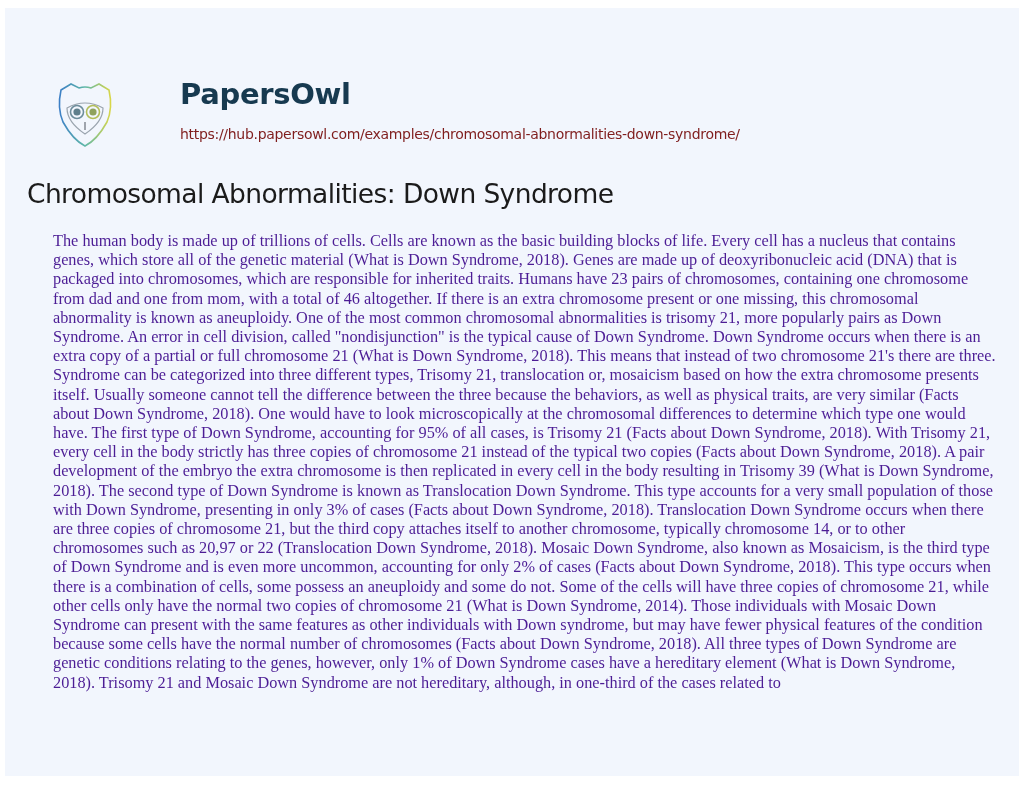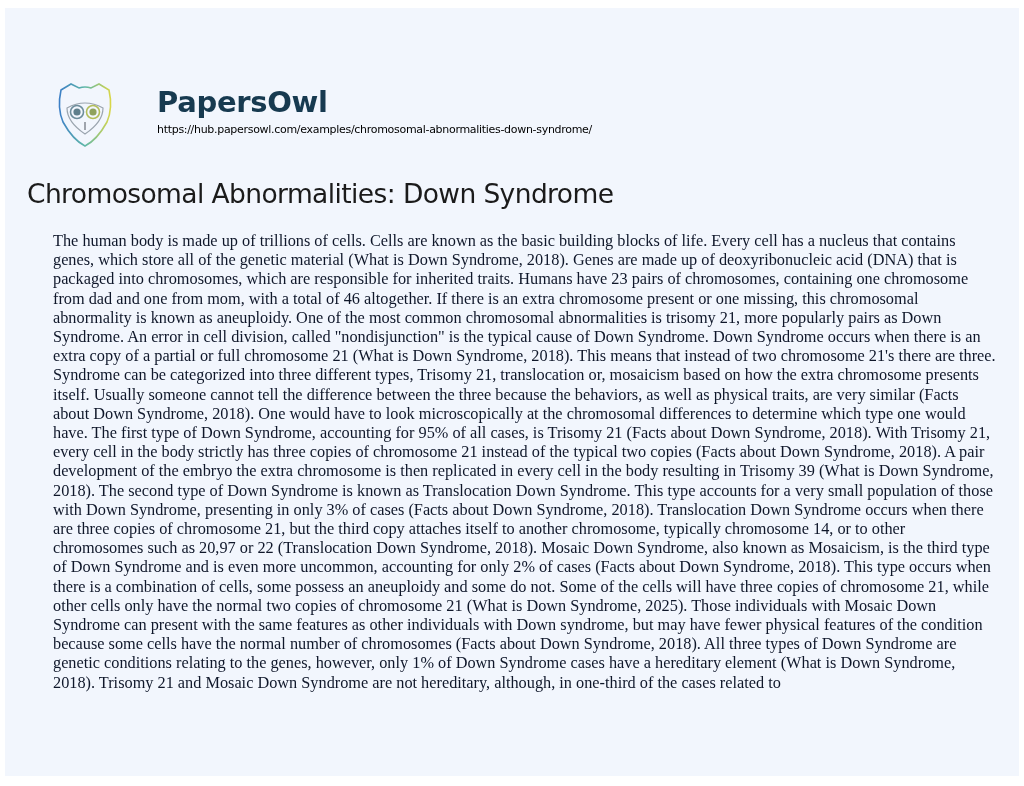--- a/index.html
+++ b/index.html
@@ -17,21 +17,22 @@
       width: 1014px;
       height: 768px;
       background: #f2f6fd;
     }
     .brand {
       position: absolute;
       left: 48px;
       top: 70px;
       height: 70px;
       display: flex;
-      align-items: center;
+      align-items: flex-start;
+      gap: 23px;
     }
     .logo {
       width: 64px;
       height: 70px;
       margin-right: 40px;
     }
     .brand-text {
       display: flex;
       flex-direction: column;
     }
@@ -39,24 +40,24 @@
       font-family: "DejaVu Sans", sans-serif;
       font-weight: bold;
       font-size: 29px;
       color: #173a50;
       line-height: 34px;
       letter-spacing: -0.3px;
       margin-top: -1px;
     }
     .brand-url {
       font-family: "DejaVu Sans", sans-serif;
-      font-size: 11px;
-      color: #000000;
+      font-size: 14px;
+      color: #7f1d1d;
       line-height: 20px;
-      margin-top: 1px;
+      margin-top: 13px;
       letter-spacing: -0.3px;
     }
     .doc-title {
       position: absolute;
       left: 22px;
       top: 170px;
       margin: 0;
       font-family: "DejaVu Sans", sans-serif;
       font-weight: normal;
       font-size: 26.5px;
@@ -65,21 +66,21 @@
       white-space: nowrap;
     }
     .body-text {
       position: absolute;
       left: 48px;
       top: 223px;
       width: 940px;
       font-family: "Liberation Serif", serif;
       font-size: 16.3px;
       line-height: 19.2px;
-      color: #0f172a;
+      color: #4c1d95;
     }
     .body-text .line {
       display: block;
       white-space: nowrap;
     }
   </style>
 </head>
 <body>
 
 <div class="page">
@@ -122,20 +123,20 @@
       <span class="line">about Down Syndrome, 2018). One would have to look microscopically at the chromosomal differences to determine which type one would</span>
       <span class="line">have. The first type of Down Syndrome, accounting for 95% of all cases, is Trisomy 21 (Facts about Down Syndrome, 2018). With Trisomy 21,</span>
       <span class="line">every cell in the body strictly has three copies of chromosome 21 instead of the typical two copies (Facts about Down Syndrome, 2018). A pair</span>
       <span class="line">development of the embryo the extra chromosome is then replicated in every cell in the body resulting in Trisomy 39 (What is Down Syndrome,</span>
       <span class="line">2018). The second type of Down Syndrome is known as Translocation Down Syndrome. This type accounts for a very small population of those</span>
       <span class="line">with Down Syndrome, presenting in only 3% of cases (Facts about Down Syndrome, 2018). Translocation Down Syndrome occurs when there</span>
       <span class="line">are three copies of chromosome 21, but the third copy attaches itself to another chromosome, typically chromosome 14, or to other</span>
       <span class="line">chromosomes such as 20,97 or 22 (Translocation Down Syndrome, 2018). Mosaic Down Syndrome, also known as Mosaicism, is the third type</span>
       <span class="line">of Down Syndrome and is even more uncommon, accounting for only 2% of cases (Facts about Down Syndrome, 2018). This type occurs when</span>
       <span class="line">there is a combination of cells, some possess an aneuploidy and some do not. Some of the cells will have three copies of chromosome 21, while</span>
-      <span class="line">other cells only have the normal two copies of chromosome 21 (What is Down Syndrome, 2025). Those individuals with Mosaic Down</span>
+      <span class="line">other cells only have the normal two copies of chromosome 21 (What is Down Syndrome, 2014). Those individuals with Mosaic Down</span>
       <span class="line">Syndrome can present with the same features as other individuals with Down syndrome, but may have fewer physical features of the condition</span>
       <span class="line">because some cells have the normal number of chromosomes (Facts about Down Syndrome, 2018). All three types of Down Syndrome are</span>
       <span class="line">genetic conditions relating to the genes, however, only 1% of Down Syndrome cases have a hereditary element (What is Down Syndrome,</span>
       <span class="line">2018). Trisomy 21 and Mosaic Down Syndrome are not hereditary, although, in one-third of the cases related to</span>
     </div>
 
 </div>
 
 </body></html>

